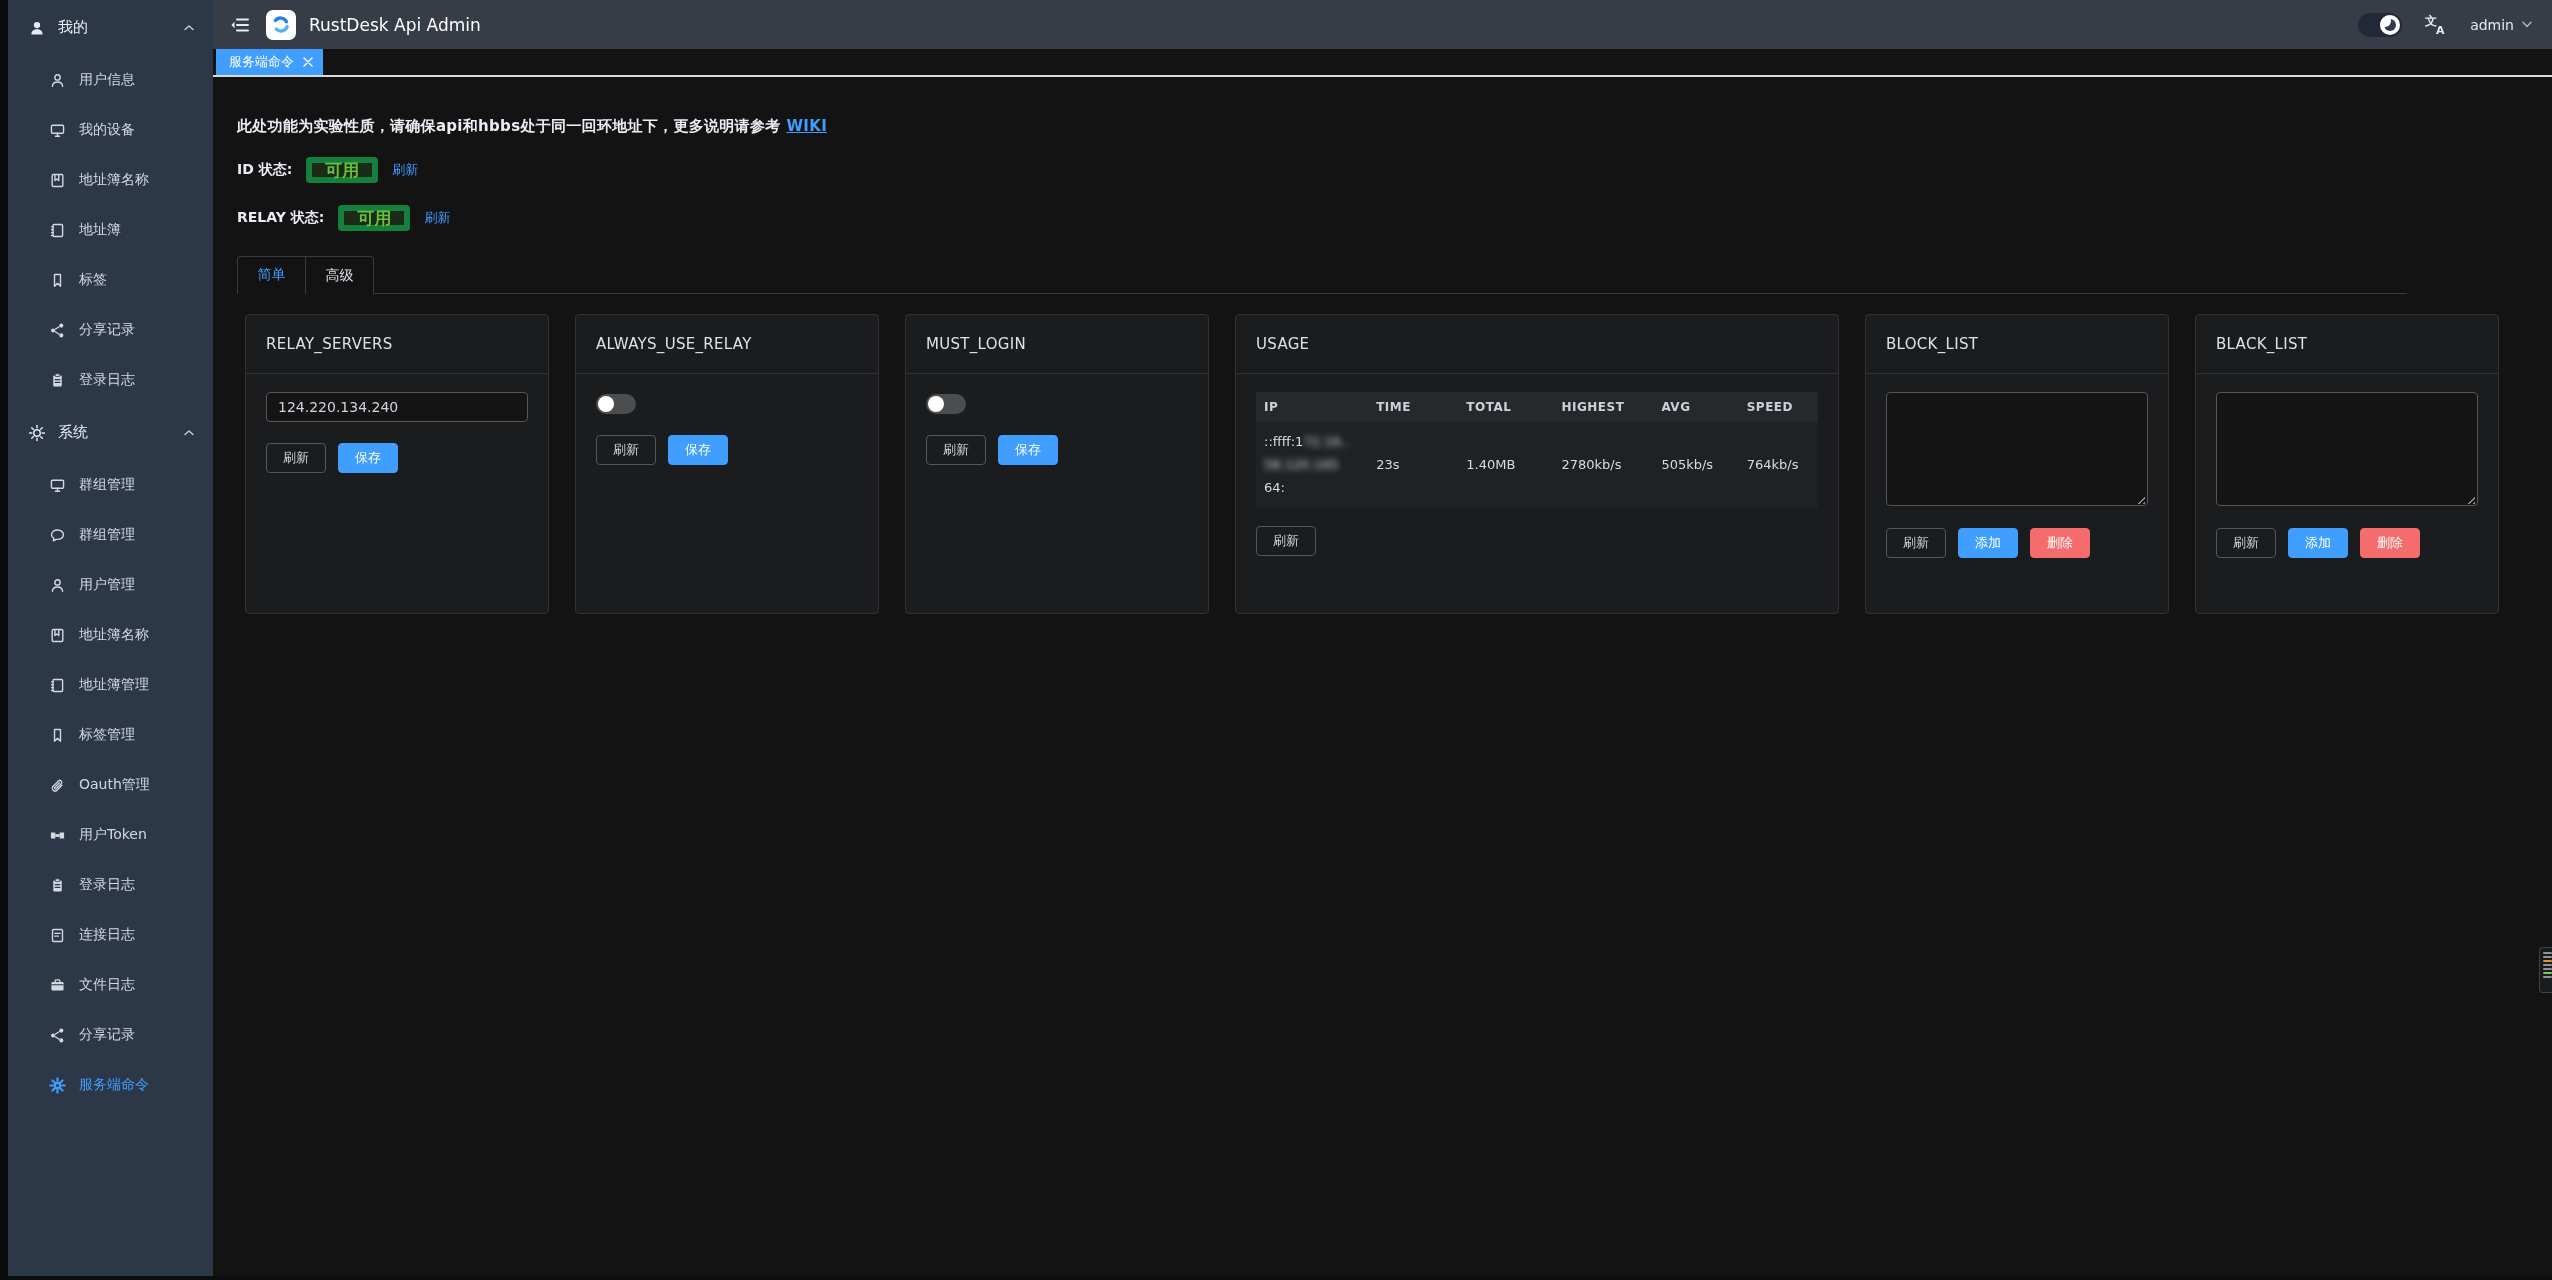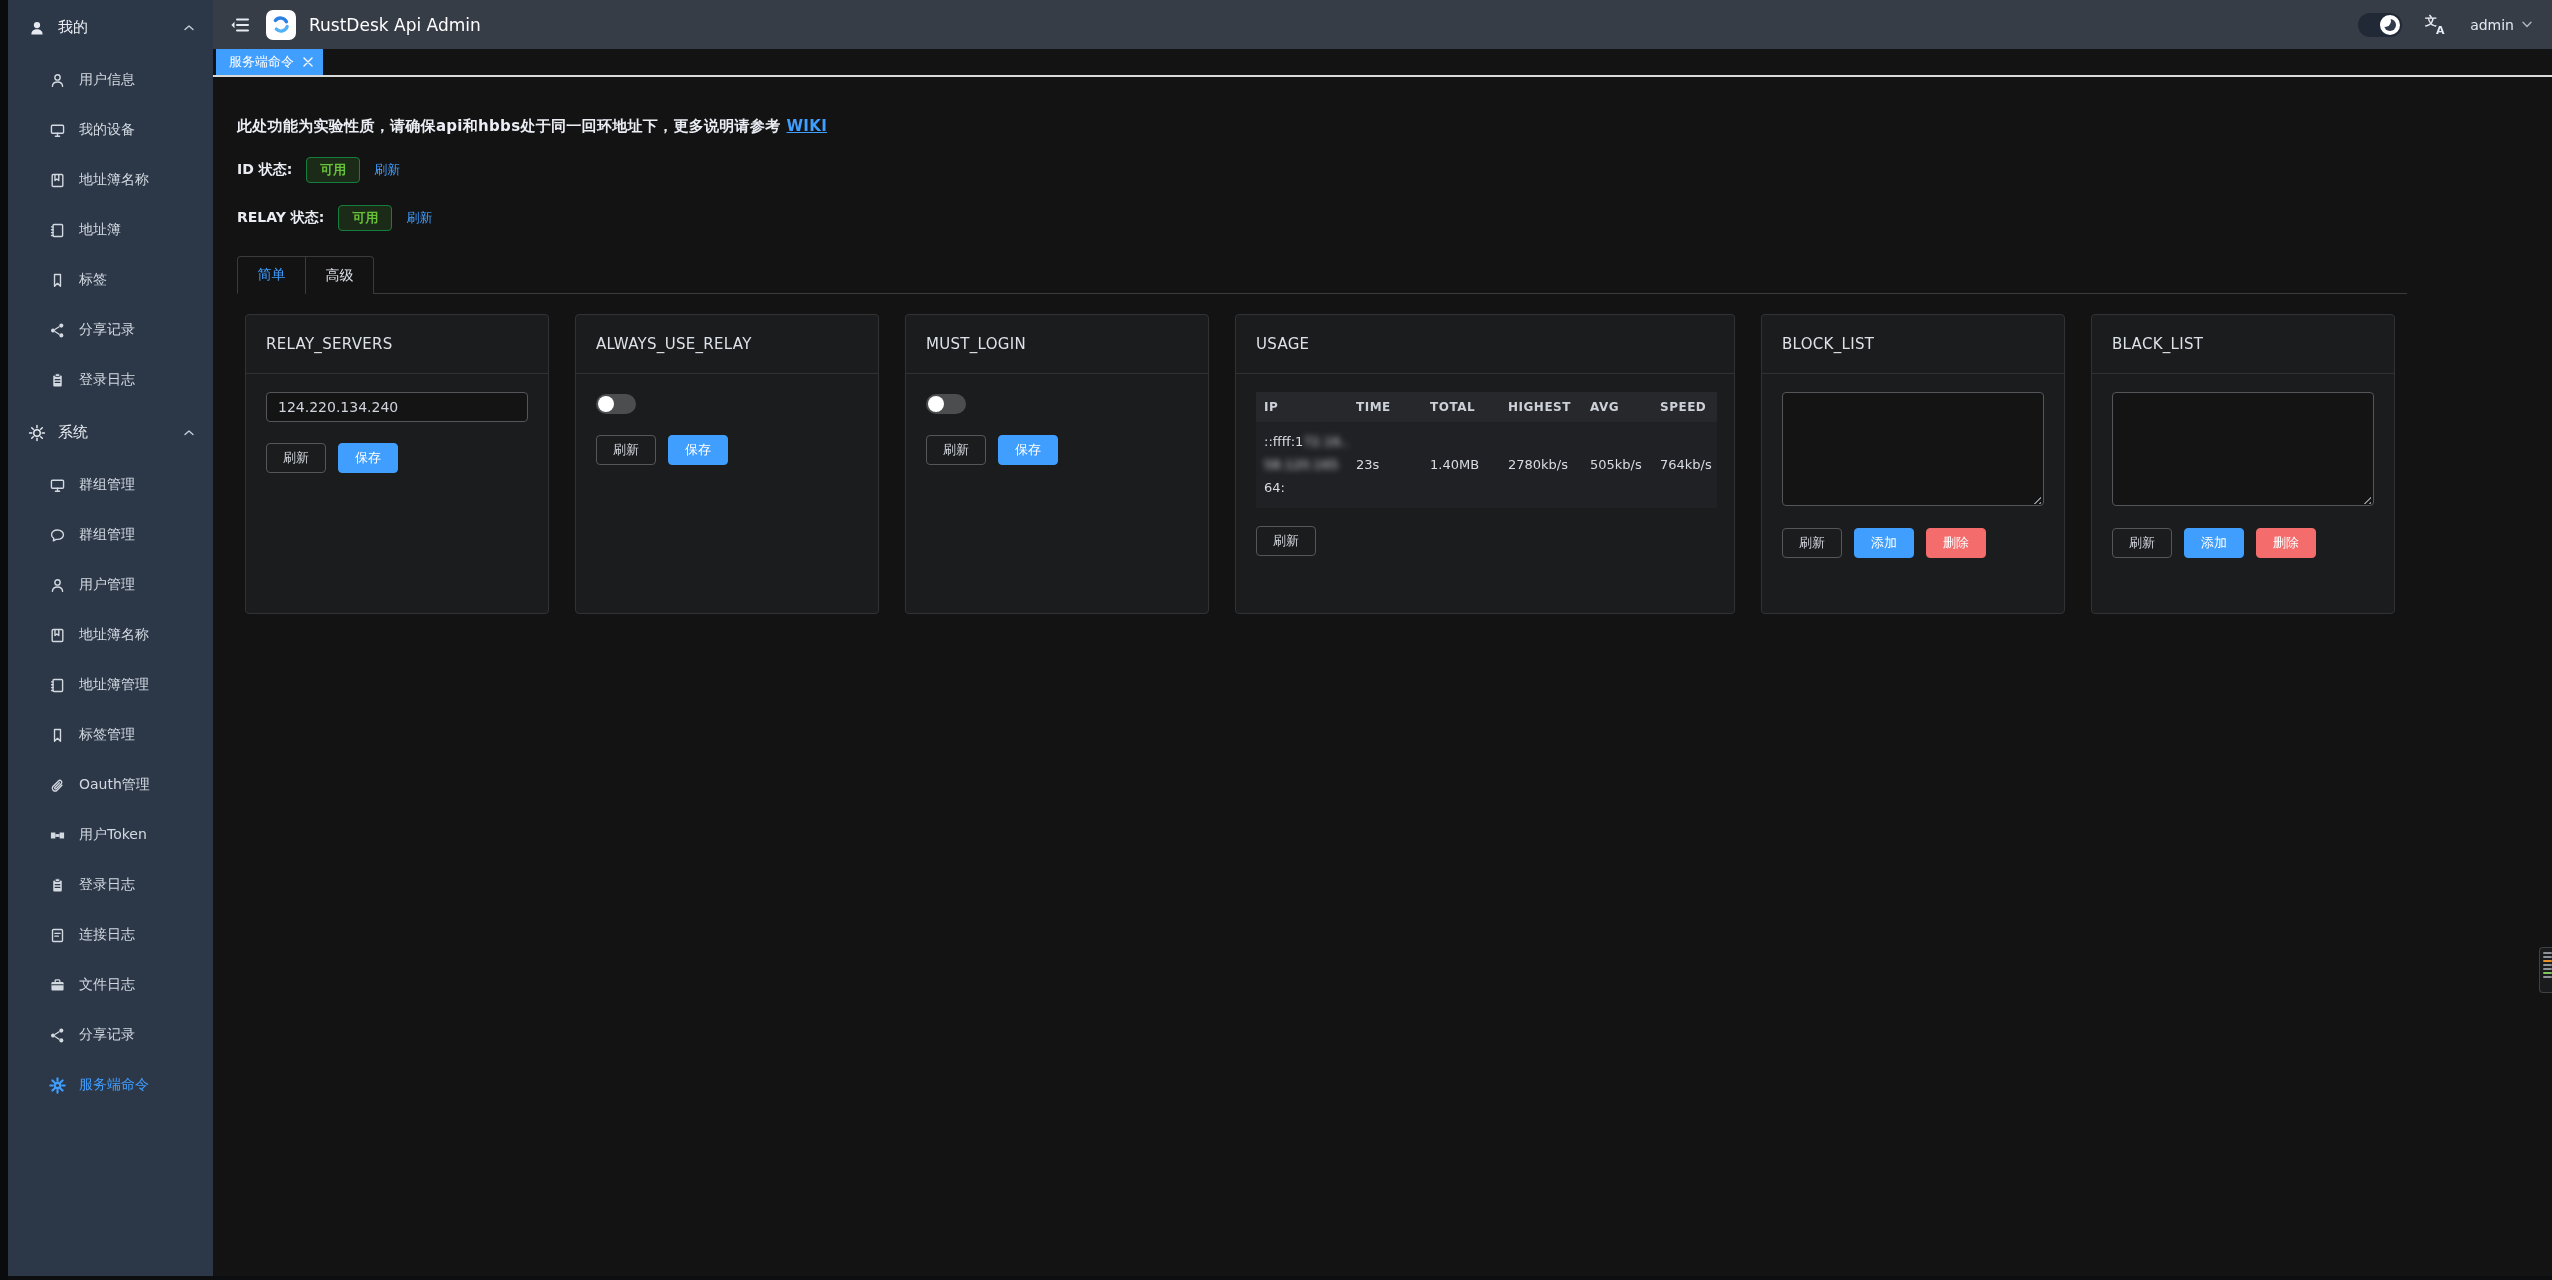--- a/index.html
+++ b/index.html
@@ -36,33 +36,33 @@
 
   .tabbar { height:28px; background:#131314; display:flex; align-items:flex-end; padding-left:3px; border-bottom:2px solid #d8dadc; }
   .route-tab { height:26px; background:#409eff; color:#fff; font-size:13px; display:flex; align-items:center; gap:9px; padding:0 10px 0 13px; cursor:pointer; }
   .close-x { width:10px; height:10px; cursor:pointer; }
 
   .content { flex:1; background:#131314; padding:18px 24px; overflow:hidden; }
   .notice { margin-top:22px; font-size:15px; font-weight:bold; color:#ebeef5; letter-spacing:.3px; }
   .wiki-link { color:#409eff; text-decoration:underline; cursor:pointer; margin-left:6px; }
   .status-row { margin-top:20px; height:28px; display:flex; align-items:center; gap:14px; }
   .status-label { font-size:14px; font-weight:bold; color:#e8ebf1; }
-  .badge-success { height:26px; padding:0 13px; display:flex; align-items:center; border:1px solid #15803d; background:#1c2a18; color:#67c23a; border-radius:4px; font-size:13px; font-weight:bold; cursor:pointer; }
+  .badge-success { height:26px; padding:0 13px; display:flex; align-items:center; border:6px solid #15803d; background:#1c2a18; color:#67c23a; border-radius:4px; font-size:17px; font-weight:bold; cursor:pointer; }
   .link-btn { color:#409eff; font-size:13px; cursor:pointer; }
 
   .tabs-box { margin-top:24px; width:2170px; }
   .mode-tabs { display:flex; border-bottom:1px solid #3a3b3d; }
   .mode-tab { min-width:69px; height:38px; padding:0 18px; display:flex; align-items:center; justify-content:center; font-size:14px; color:#dfe3ea; border:1px solid #3a3b3d; border-bottom:none; margin-bottom:-1px; cursor:pointer; background:#131314; }
   .mode-tab:first-child { border-top-left-radius:4px; }
   .mode-tab + .mode-tab { margin-left:-1px; border-top-right-radius:4px; }
   .mode-tab.active { color:#409eff; border-bottom:1px solid #131314; }
 
   .cards { display:flex; gap:26px; padding:20px 0 0 8px; }
   .card { width:304px; height:300px; background:#1b1c1e; border:1px solid #313236; border-radius:4px; flex-shrink:0; }
-  .card.wide { width:500px; }
+  .card.wide { width:604px; }
   .card-header { height:59px; border-bottom:1px solid #313236; display:flex; align-items:center; padding:0 20px; font-size:15px; color:#dde1e8; letter-spacing:.3px; }
   .card-body { padding:18px 20px; position:relative; }
   .text-input { width:100%; height:30px; background:#141415; border:1px solid #55565a; border-radius:4px; color:#cfd3dc; font-size:14px; padding:0 11px; outline:none; font-family:inherit; }
   .btn-row { margin-top:21px; display:flex; gap:12px; }
   .btn { height:30px; padding:0 16px; border-radius:4px; font-size:13px; display:flex; align-items:center; justify-content:center; cursor:pointer; border:1px solid transparent; font-family:inherit; }
   .btn-default { background:transparent; border-color:#55565a; color:#d3d7de; }
   .btn-primary { background:#409eff; border-color:#409eff; color:#ffffff; }
   .btn-danger { background:#f56c6c; border-color:#f56c6c; color:#ffffff; }
 
   .switch { width:40px; height:20px; border-radius:10px; background:#4c4d4f; position:relative; cursor:pointer; margin-top:2px; }

